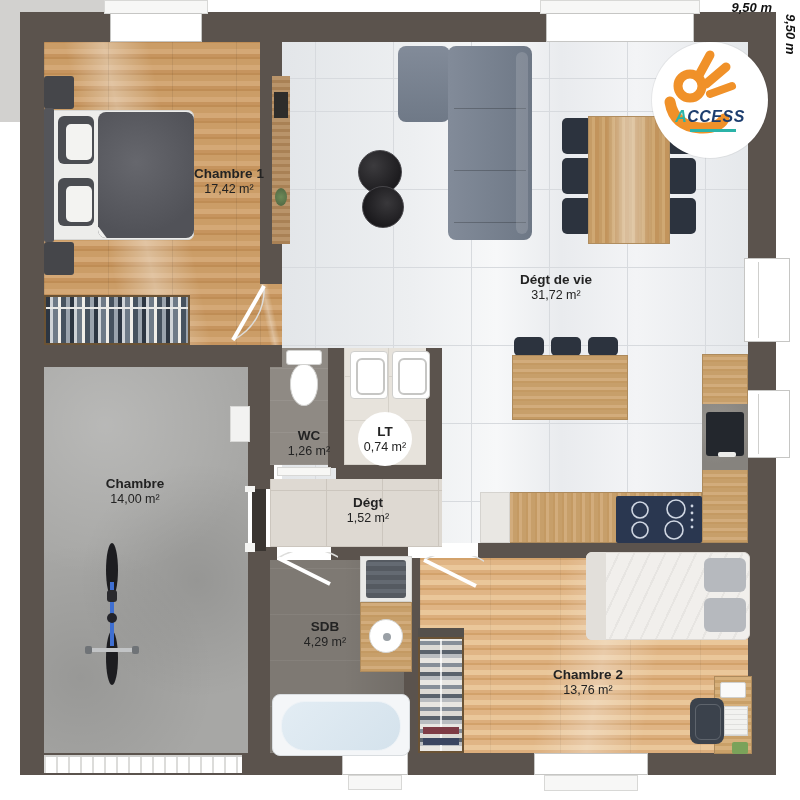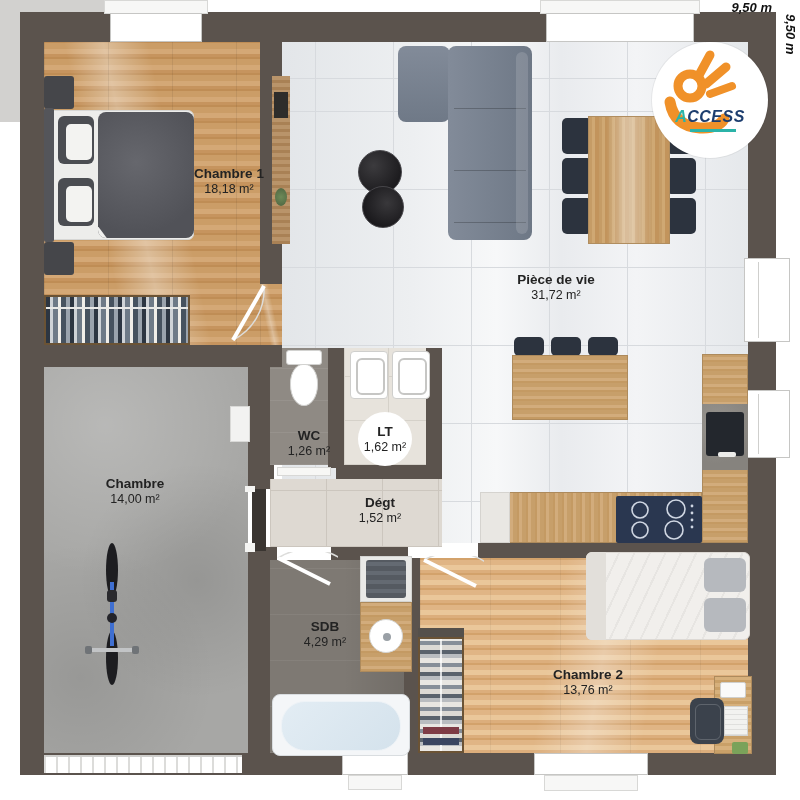--- a/index.html
+++ b/index.html
@@ -248,36 +248,36 @@
     <line x1="30" y1="44" x2="30" y2="108" stroke="#3f6fd1" stroke-width="4"></line>
     <rect x="25" y="52" width="10" height="12" rx="3" fill="#2a2a2e"></rect>
     <circle cx="30" cy="80" r="5" fill="#24242a"></circle>
     <line x1="7" y1="112" x2="53" y2="112" stroke="#c2c4c6" stroke-width="4"></line>
     <rect x="3" y="108" width="7" height="8" rx="2" fill="#6f7377"></rect>
     <rect x="50" y="108" width="7" height="8" rx="2" fill="#6f7377"></rect>
   </svg>
 
   <div class="room-label" style="left:229px;top:181px;">
     <span class="rl-name">Chambre 1</span>
-    <span class="rl-area">18,18 m²</span>
+    <span class="rl-area">17,42 m²</span>
   </div>
   <div class="room-label" style="left:556px;top:287px;">
-    <span class="rl-name">Pièce de vie</span>
+    <span class="rl-name">Dégt de vie</span>
     <span class="rl-area">31,72 m²</span>
   </div>
   <div class="room-label" style="left:309px;top:443px;">
     <span class="rl-name">WC</span>
     <span class="rl-area">1,26 m²</span>
   </div>
   <div class="abs" style="left:358px;top:412px;width:54px;height:54px;background:#fff;border-radius:50%;z-index:35;"></div>
   <div class="room-label" style="left:385px;top:439px;">
     <span class="rl-name">LT</span>
-    <span class="rl-area">1,62 m²</span>
-  </div>
-  <div class="room-label" style="left:380px;top:510px;">
+    <span class="rl-area">0,74 m²</span>
+  </div>
+  <div class="room-label" style="left:368px;top:510px;">
     <span class="rl-name">Dégt</span>
     <span class="rl-area">1,52 m²</span>
   </div>
   <div class="room-label" style="left:135px;top:491px;">
     <span class="rl-name">Chambre</span>
     <span class="rl-area">14,00 m²</span>
   </div>
   <div class="room-label" style="left:325px;top:634px;">
     <span class="rl-name">SDB</span>
     <span class="rl-area">4,29 m²</span>

